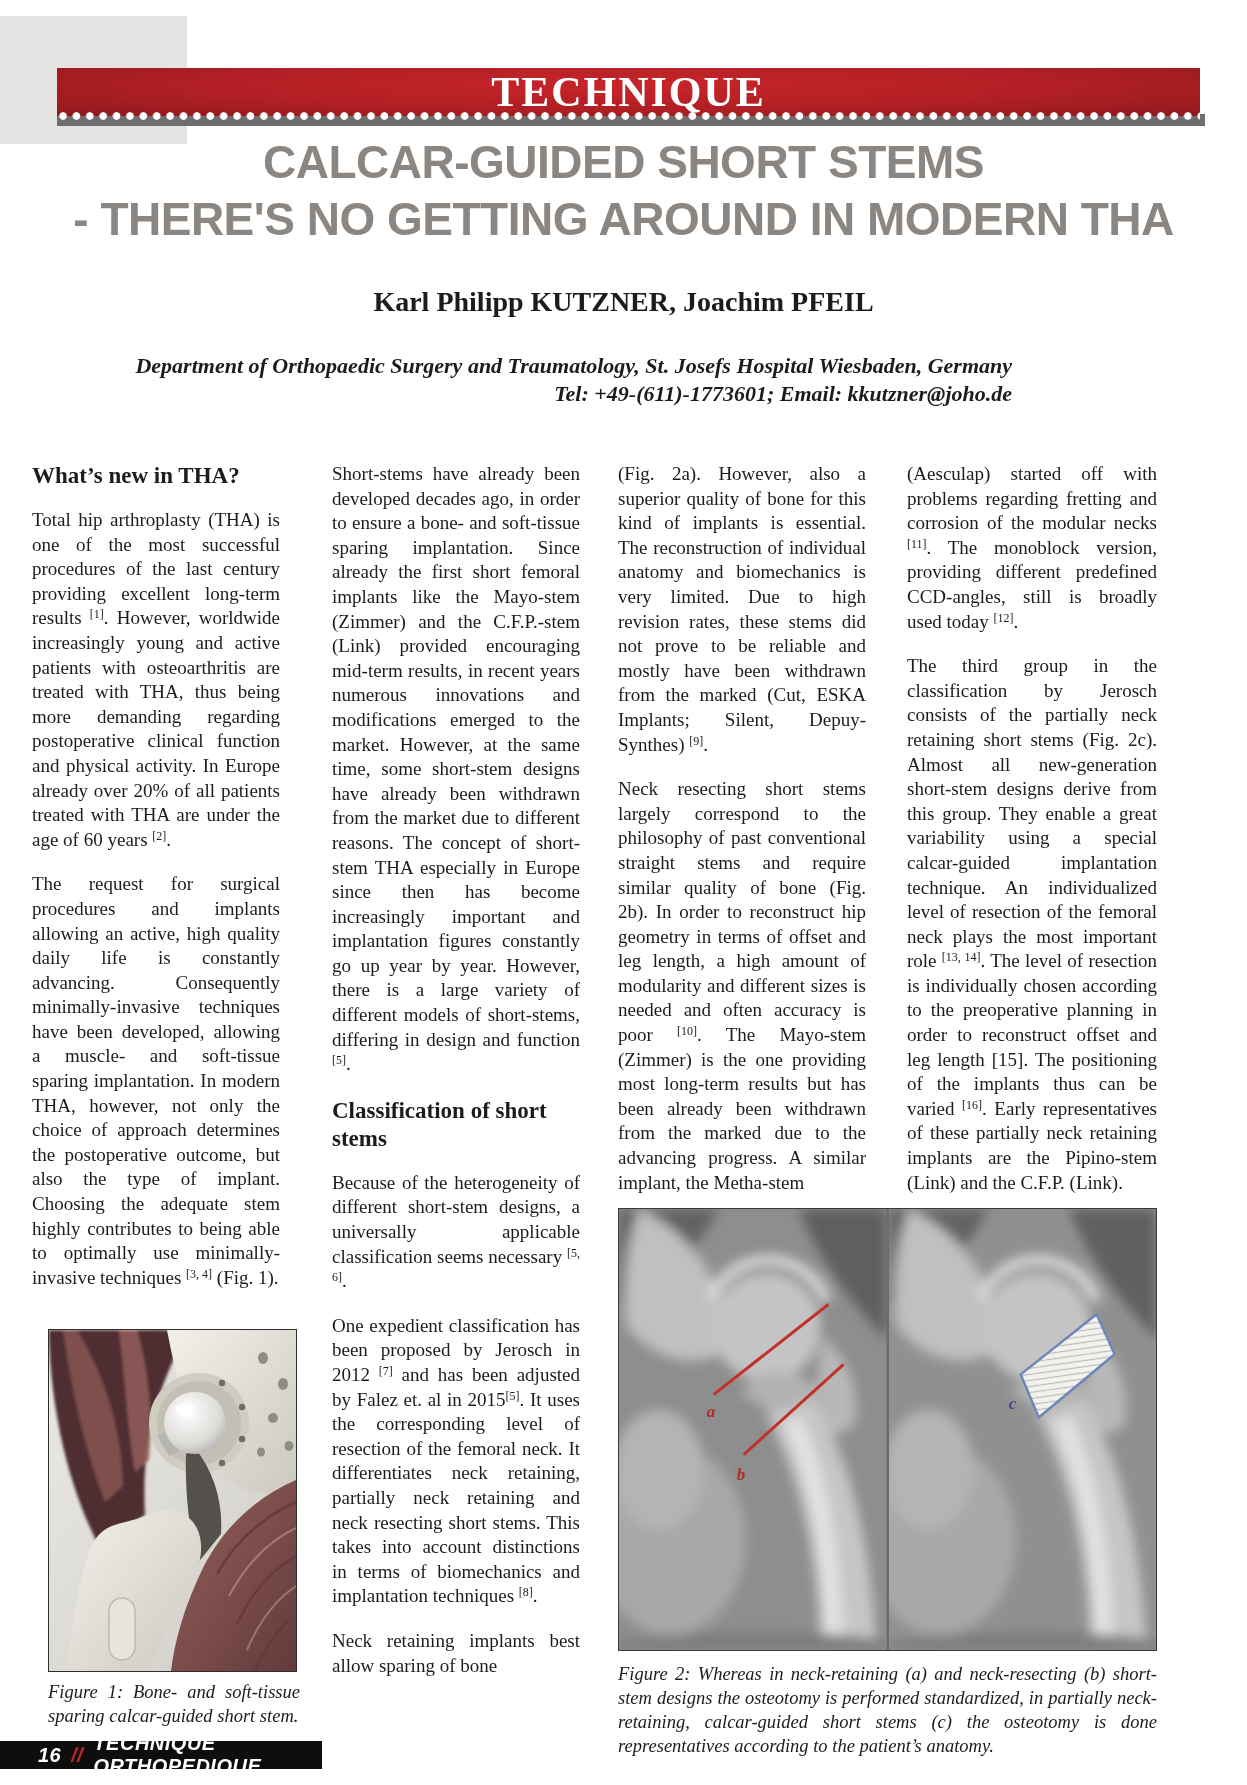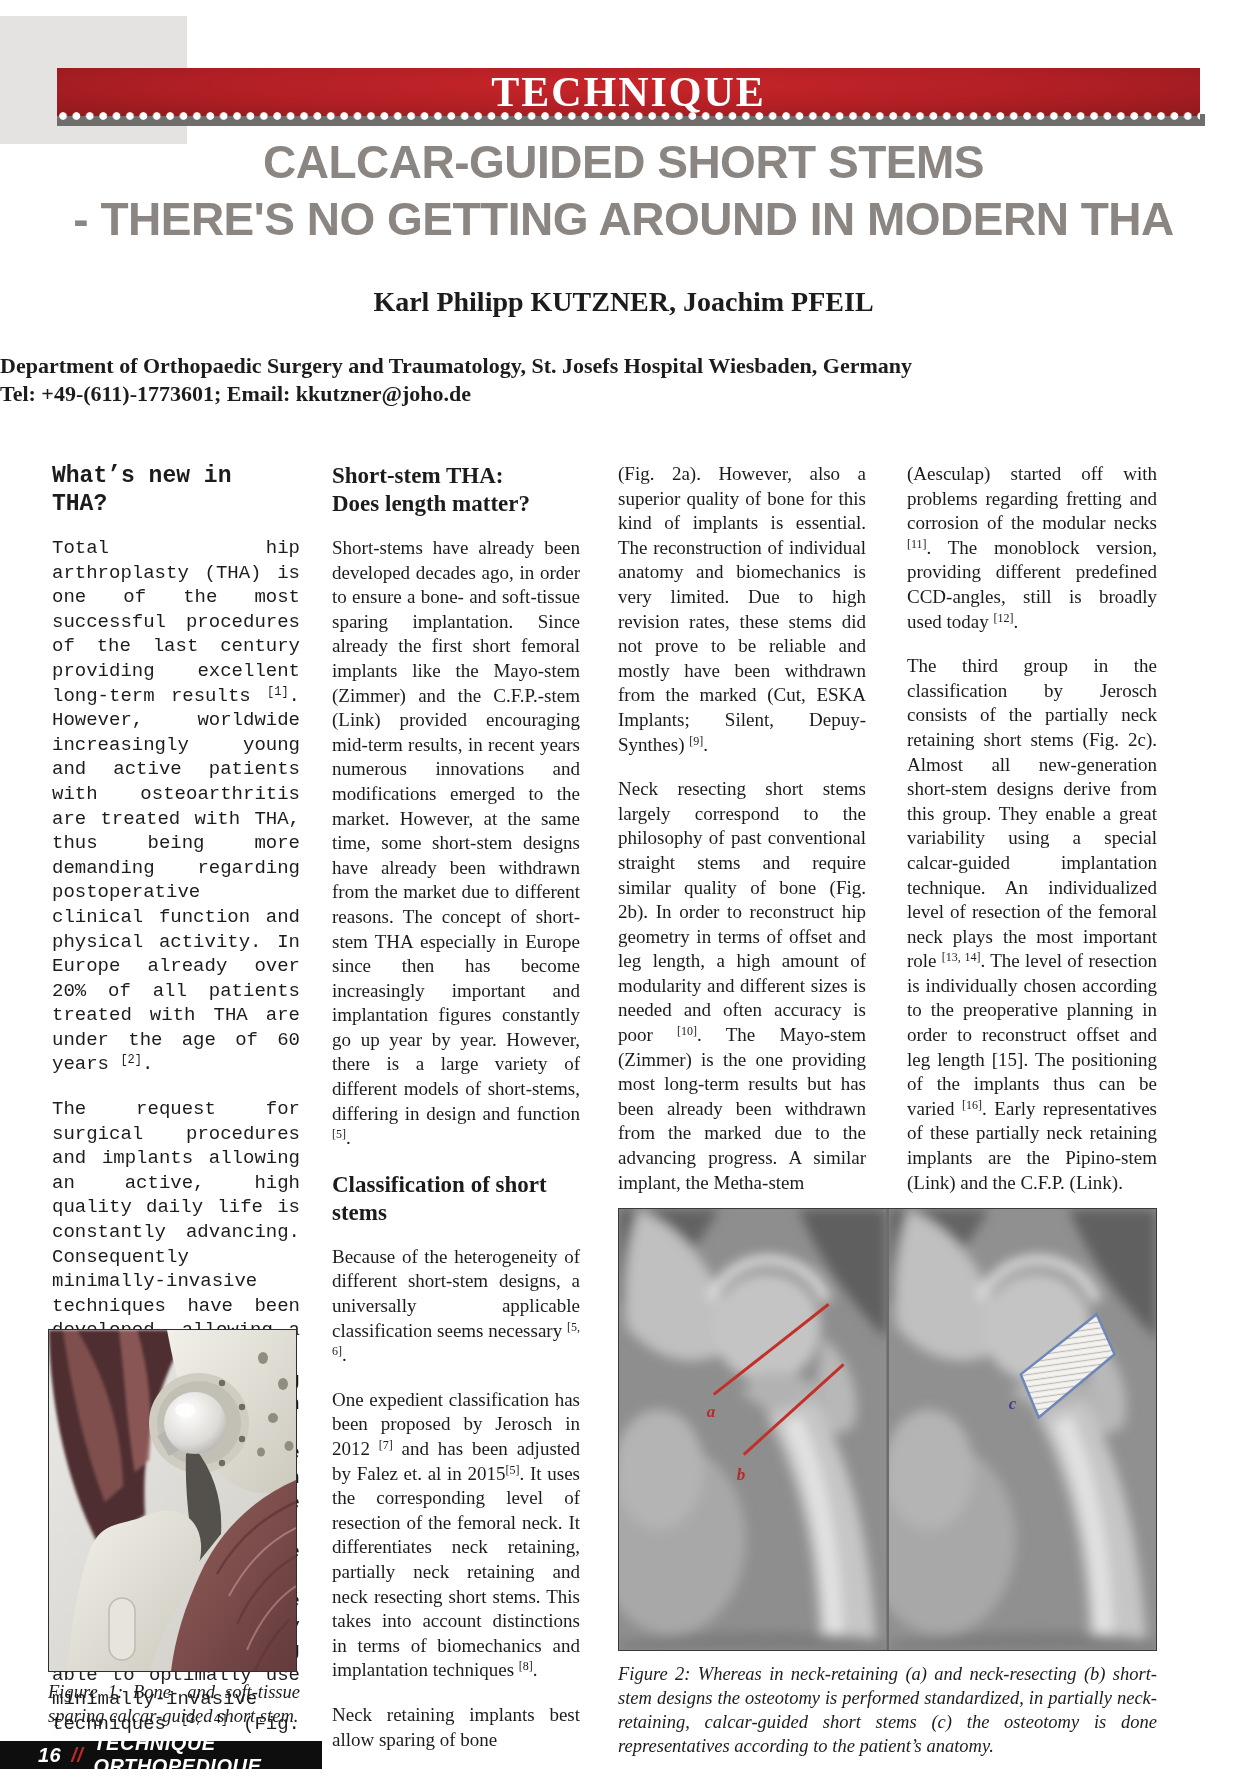--- a/index.html
+++ b/index.html
@@ -31,27 +31,27 @@
   .article-title {
     position:absolute; left:0; top:118px; width:1247px; text-align:center;
     font-family:"Liberation Sans", sans-serif; font-weight:bold;
     font-size:46px; line-height:57px; color:#8b8681; letter-spacing:-0.5px;
   }
   .authors {
     position:absolute; left:0; top:270px; width:1247px; text-align:center;
     font-weight:bold; font-size:28px;
   }
   .affiliation {
-    position:absolute; left:0; top:336px; width:1012px; text-align:left;
-    font-weight:bold; font-size:22px; line-height:28px;
+    position:absolute; left:0; top:336px; width:1012px; text-align:right;
+    font-weight:bold; font-size:22px; line-height:28px;font-style:italic;
   }
 
   
   .col { position:absolute; top:446px; width:248px; font-size:19px; line-height:24.6px; text-align:justify; }
-  .col-1 { left:52px;font-family:Liberation Mono, monospace; }
+  .col-1 { left:32px; }
   .col-2 { left:332px; }
   .col-3 { left:618px; }
   .col-4 { left:907px; width:250px; }
   .col p { margin:0 0 20px 0; }
   .col h3 { margin:0 0 18px 0; font-size:23px; line-height:28px; font-weight:bold; text-align:left; }
   .col h3 .hline { display:block; }
   .col sup { font-size:12px; line-height:0; vertical-align:6px; }
 
   
   .figure1 {
@@ -109,24 +109,20 @@
     <span style="display:block">Tel: +49-(611)-1773601; Email: kkutzner@joho.de</span>
   </div>
 
   <div class="col col-1">
     <h3>What’s new in THA?</h3>
     <p>Total hip arthroplasty (THA) is one of the most successful procedures of the last century providing excellent long-term results <sup>[1]</sup>. However, worldwide increasingly young and active patients with osteoarthritis are treated with THA, thus being more demanding regarding postoperative clinical function and physical activity. In Europe already over 20% of all patients treated with THA are under the age of 60 years <sup>[2]</sup>.</p>
     <p>The request for surgical procedures and implants allowing an active, high quality daily life is constantly advancing. Consequently minimally-invasive techniques have been developed, allowing a muscle- and soft-tissue sparing implantation. In modern THA, however, not only the choice of approach determines the postoperative outcome, but also the type of implant. Choosing the adequate stem highly contributes to being able to optimally use minimally-invasive techniques <sup>[3, 4]</sup> (Fig. 1).</p>
   </div>
 
   <div class="col col-2">
-    <h3>
-      <span class="hline">Short-stem THA:</span>
-      <span class="hline">Does length matter?</span>
-    </h3>
     <p>Short-stems have already been developed decades ago, in order to ensure a bone- and soft-tissue sparing implantation. Since already the first short femoral implants like the Mayo-stem (Zimmer) and the C.F.P.-stem (Link) provided encouraging mid-term results, in recent years numerous innovations and modifications emerged to the market. However, at the same time, some short-stem designs have already been withdrawn from the market due to different reasons. The concept of short-stem THA especially in Europe since then has become increasingly important and implantation figures constantly go up year by year. However, there is a large variety of different models of short-stems, differing in design and function <sup>[5]</sup>.</p>
     <h3>Classification of short stems</h3>
     <p>Because of the heterogeneity of different short-stem designs, a universally applicable classification seems necessary <sup>[5, 6]</sup>.</p>
     <p>One expedient classification has been proposed by Jerosch in 2012 <sup>[7]</sup> and has been adjusted by Falez et. al in 2015<sup>[5]</sup>. It uses the corresponding level of resection of the femoral neck. It differentiates neck retaining, partially neck retaining and neck resecting short stems. This takes into account distinctions in terms of biomechanics and implantation techniques <sup>[8]</sup>.</p>
     <p>Neck retaining implants best allow sparing of bone</p>
   </div>
 
   <div class="col col-3">
     <p>(Fig. 2a). However, also a superior quality of bone for this kind of implants is essential. The reconstruction of individual anatomy and biomechanics is very limited. Due to high revision rates, these stems did not prove to be reliable and mostly have been withdrawn from the marked (Cut, ESKA Implants; Silent, Depuy-Synthes) <sup>[9]</sup>.</p>
     <p>Neck resecting short stems largely correspond to the philosophy of past conventional straight stems and require similar quality of bone (Fig. 2b). In order to reconstruct hip geometry in terms of offset and leg length, a high amount of modularity and different sizes is needed and often accuracy is poor <sup>[10]</sup>. The Mayo-stem (Zimmer) is the one providing most long-term results but has been already been withdrawn from the marked due to the advancing progress. A similar implant, the Metha-stem</p>

